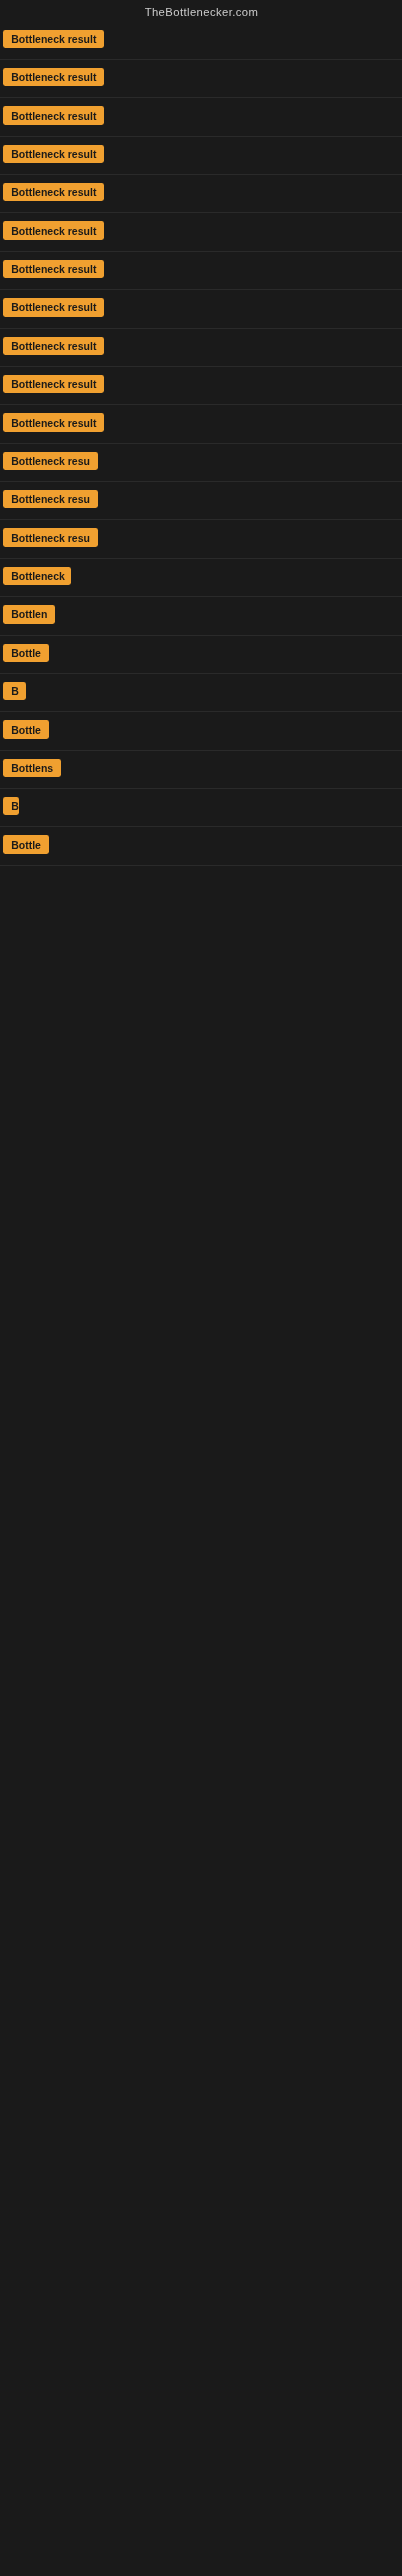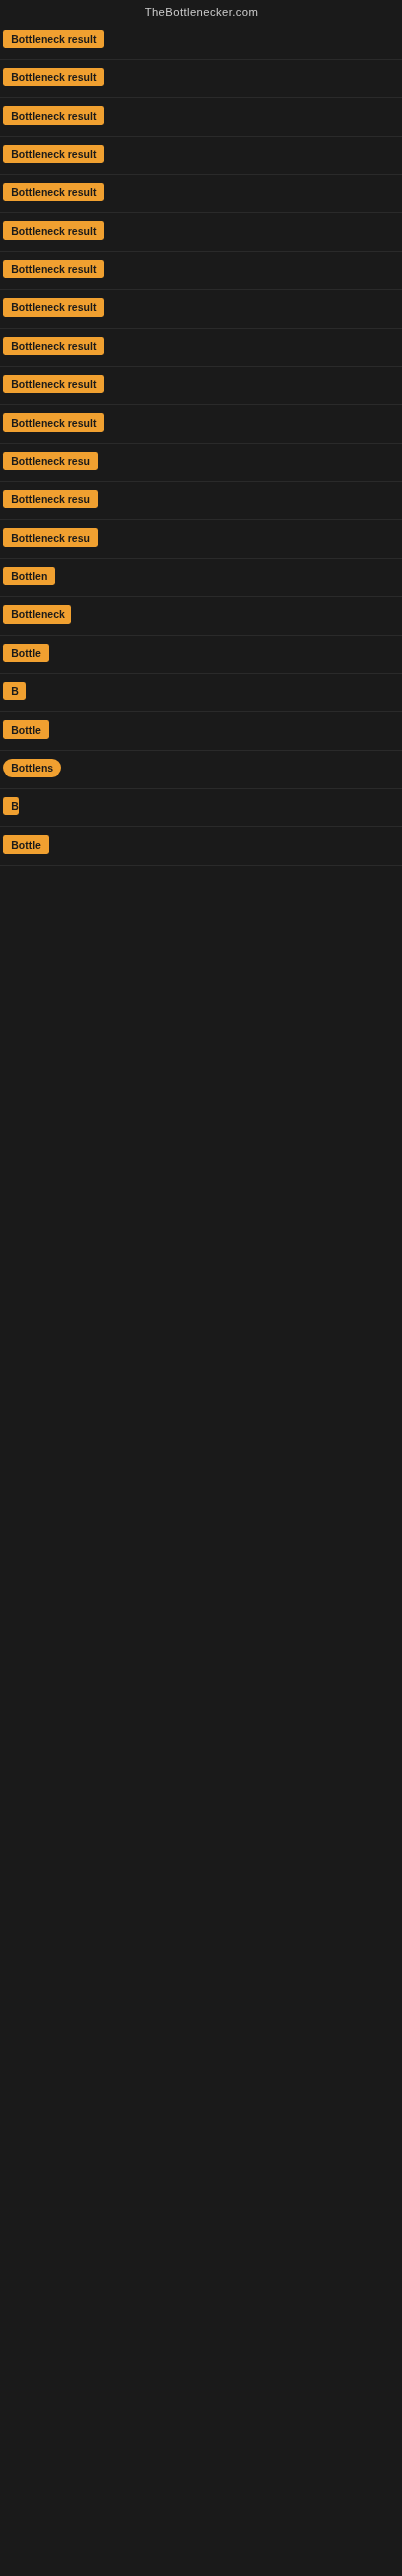--- a/index.html
+++ b/index.html
@@ -56,21 +56,21 @@
     .row-12 .bottleneck-badge { max-width: 101px; }
     .row-13 .bottleneck-badge { max-width: 101px; }
     .row-14 .bottleneck-badge { max-width: 97px; }
     .row-15 .bottleneck-badge { max-width: 81px; }
     .row-16 .bottleneck-badge { max-width: 60px; }
     .row-17 .bottleneck-badge { max-width: 68px; }
     .row-18 .bottleneck-badge { max-width: 48px; }
     .row-19 .bottleneck-badge { max-width: 22.5px; }
     .row-20 .bottleneck-badge { max-width: 48px; }
     .row-21 .bottleneck-badge { max-width: 36px; }
-    .row-22 .bottleneck-badge { max-width: 58px; border-radius: 9px; }
+    .row-22 .bottleneck-badge { max-width: 58px; }
     .row-23 .bottleneck-badge { max-width: 14.5px; }
     .row-24 .bottleneck-badge { max-width: 48px; }
   </style>
 </head>
 <body>
 
 <div>
   <div class="site-title">TheBottlenecker.com</div>
 </div>
 
@@ -82,22 +82,22 @@
     <div class="row row-5"><span class="bottleneck-badge">Bottleneck result</span></div>
     <div class="row row-6"><span class="bottleneck-badge">Bottleneck result</span></div>
     <div class="row row-7"><span class="bottleneck-badge">Bottleneck result</span></div>
     <div class="row row-8"><span class="bottleneck-badge">Bottleneck result</span></div>
     <div class="row row-9"><span class="bottleneck-badge">Bottleneck result</span></div>
     <div class="row row-10"><span class="bottleneck-badge">Bottleneck result</span></div>
     <div class="row row-11"><span class="bottleneck-badge">Bottleneck result</span></div>
     <div class="row row-12"><span class="bottleneck-badge">Bottleneck resu</span></div>
     <div class="row row-13"><span class="bottleneck-badge">Bottleneck resu</span></div>
     <div class="row row-14"><span class="bottleneck-badge">Bottleneck resu</span></div>
+    <div class="row row-17"><span class="bottleneck-badge">Bottleneck</span></div>
     <div class="row row-16"><span class="bottleneck-badge">Bottlen</span></div>
-    <div class="row row-17"><span class="bottleneck-badge">Bottleneck</span></div>
     <div class="row row-18"><span class="bottleneck-badge">Bottle</span></div>
     <div class="row row-19"><span class="bottleneck-badge">B</span></div>
     <div class="row row-20"><span class="bottleneck-badge">Bottle</span></div>
     <div class="row row-22"><span class="bottleneck-badge">Bottlens</span></div>
     <div class="row row-23"><span class="bottleneck-badge">B</span></div>
     <div class="row row-24"><span class="bottleneck-badge">Bottle</span></div>
   </div>
 
 
 </body></html>

